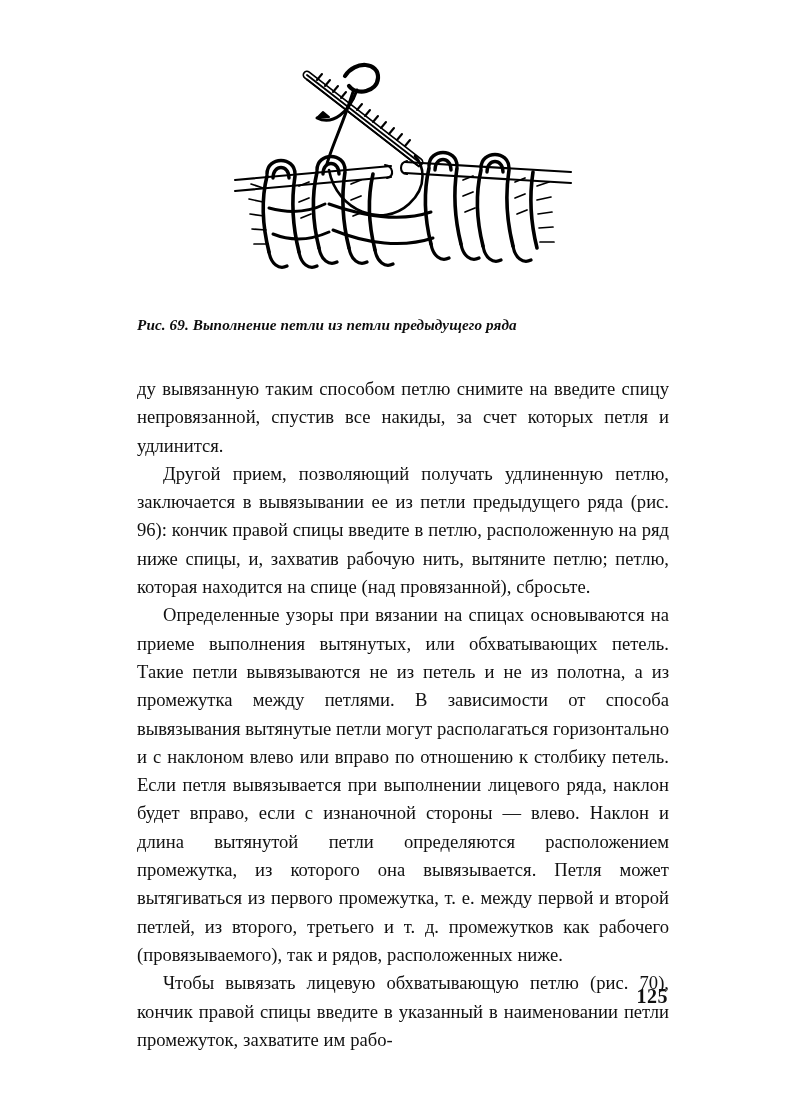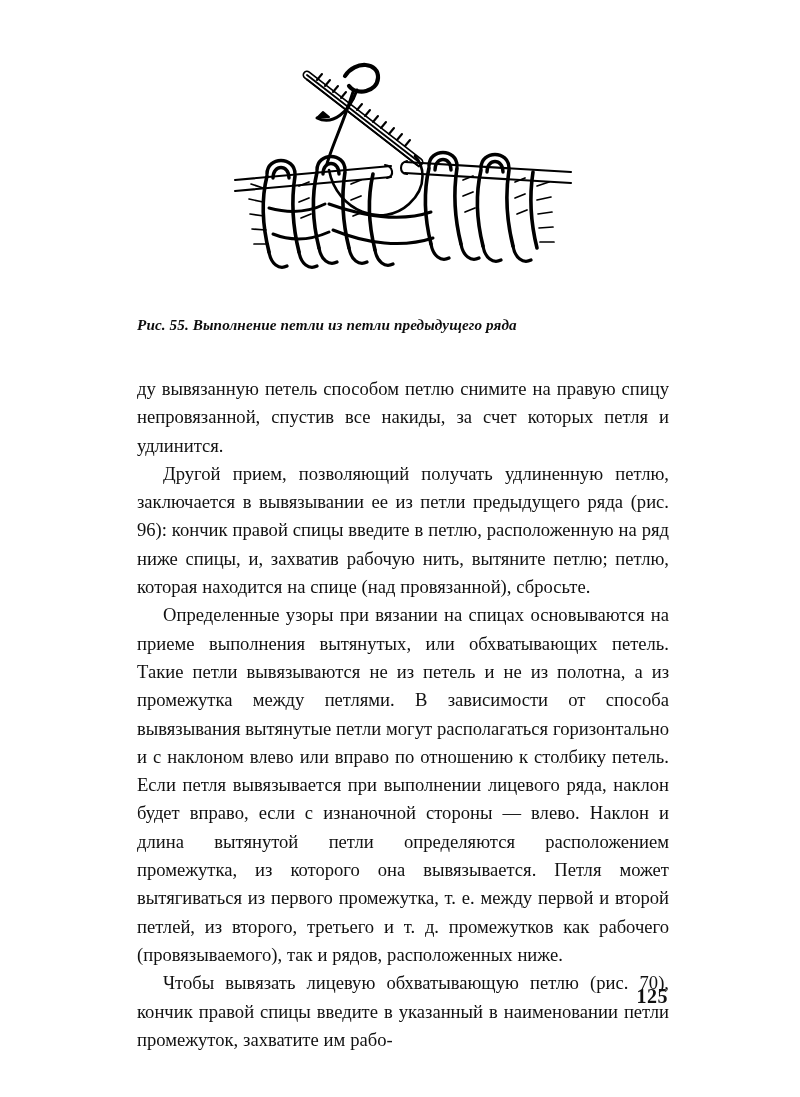--- a/index.html
+++ b/index.html
@@ -204,25 +204,25 @@
             <path d="M198 192 C200 204 208 210 216 206"></path>
             <path d="M228 192 C230 204 238 210 246 206"></path>
             <path d="M250 194 C252 206 260 212 268 208"></path>
             <path d="M280 194 C282 206 290 212 298 208"></path>
           </g>
 
         </g>
       </svg>
     </div>
 
-    <div class="figure-caption">Рис. 55. Выполнение петли из петли предыдущего ряда</div>
+    <div class="figure-caption">Рис. 69. Выполнение петли из петли предыдущего ряда</div>
   </div>
 
   <div class="body-text">
-    <p class="para">ду вывязанную петель способом петлю снимите на правую спицу непровязанной, спустив все накиды, за счет которых петля и удлинится.</p>
+    <p class="para">ду вывязанную таким способом петлю снимите на введите спицу непровязанной, спустив все накиды, за счет которых петля и удлинится.</p>
     <p class="para indent">Другой прием, позволяющий получать удлиненную петлю, заключается в вывязывании ее из петли предыдущего ряда (рис. 96): кончик правой спицы введите в петлю, расположенную на ряд ниже спицы, и, захватив рабочую нить, вытяните петлю; петлю, которая находится на спице (над провязанной), сбросьте.</p>
     <p class="para indent">Определенные узоры при вязании на спицах основываются на приеме выполнения вытянутых, или обхватывающих петель. Такие петли вывязываются не из петель и не из полотна, а из промежутка между петлями. В зависимости от способа вывязывания вытянутые петли могут располагаться горизонтально и с наклоном влево или вправо по отношению к столбику петель. Если петля вывязывается при выполнении лицевого ряда, наклон будет вправо, если с изнаночной стороны — влево. Наклон и длина вытянутой петли определяются расположением промежутка, из которого она вывязывается. Петля может вытягиваться из первого промежутка, т. е. между первой и второй петлей, из второго, третьего и т. д. промежутков как рабочего (провязываемого), так и рядов, расположенных ниже.</p>
     <p class="para indent">Чтобы вывязать лицевую обхватывающую петлю (рис. 70), кончик правой спицы введите в указанный в наименовании петли промежуток, захватите им рабо-</p>
   </div>
 
   <div class="page-number">125</div>
 
 </div>
 
 </body></html>

